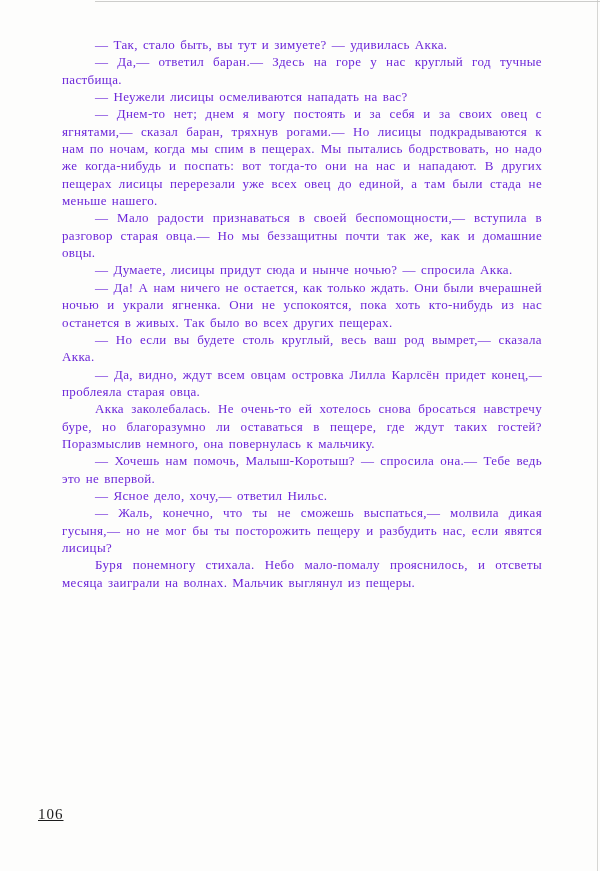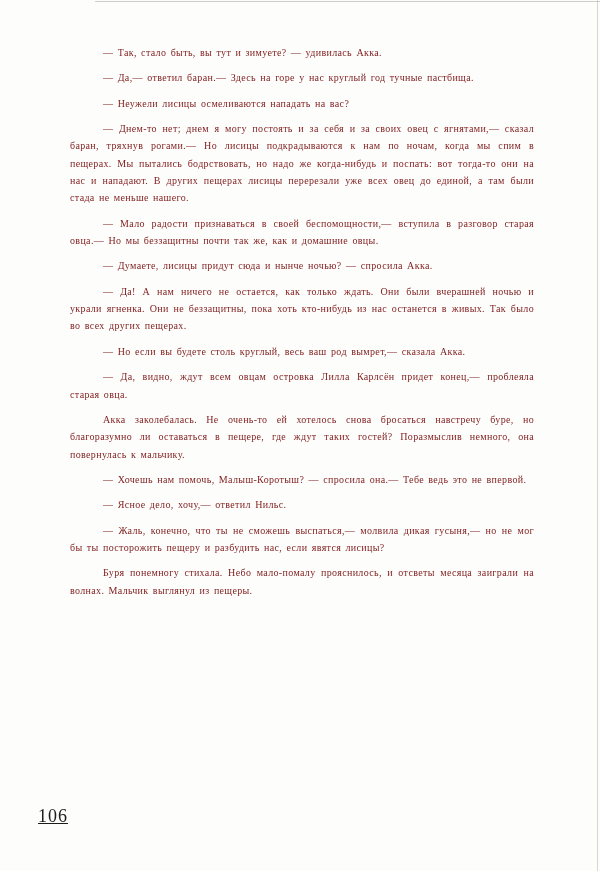--- a/index.html
+++ b/index.html
@@ -37,54 +37,54 @@
     right: 2px;
     width: 1px;
     height: 100%;
     background: #c4c4c2;
     opacity: 0.7;
   }
   .text-block {
     width: 100%;
   }
   .text-block .para {
-    margin: 8px;
+    margin: 0;
     text-indent: 33px;
     text-align: justify;
-    font-size: 10px;
+    font-size: 13px;
     line-height: 17.35px;
     letter-spacing: 0.35px;
     word-spacing: 1.5px;
-    color: #7f1d1d;
+    color: #6d28d9;
   }
   .page-number {
     position: absolute;
     left: 38px;
     top: 806px;
-    font-size: 18px;
+    font-size: 15px;
     letter-spacing: 1px;
     color: #1c1c1c;
     text-decoration: underline;
   }
 </style>
 </head>
 <body>
 
 <div class="page">
   <div class="scan-line-top"></div>
   <div class="scan-line-right"></div>
 
   <div class="text-block">
       <p class="para">— Так, стало быть, вы тут и зимуете? — удивилась Акка.</p>
       <p class="para">— Да,— ответил баран.— Здесь на горе у нас круглый год тучные пастбища.</p>
       <p class="para">— Неужели лисицы осмеливаются нападать на вас?</p>
       <p class="para">— Днем-то нет; днем я могу постоять и за себя и за своих овец с ягнятами,— сказал баран, тряхнув рогами.— Но лисицы подкрадываются к нам по ночам, когда мы спим в пещерах. Мы пытались бодрствовать, но надо же когда-нибудь и поспать: вот тогда-то они на нас и нападают. В других пещерах лисицы перерезали уже всех овец до единой, а там были стада не меньше нашего.</p>
       <p class="para">— Мало радости признаваться в своей беспомощности,— вступила в разговор старая овца.— Но мы беззащитны почти так же, как и домашние овцы.</p>
       <p class="para">— Думаете, лисицы придут сюда и нынче ночью? — спросила Акка.</p>
-      <p class="para">— Да! А нам ничего не остается, как только ждать. Они были вчерашней ночью и украли ягненка. Они не беззащитны, пока хоть кто-нибудь из нас останется в живых. Так было во всех других пещерах.</p>
+      <p class="para">— Да! А нам ничего не остается, как только ждать. Они были вчерашней ночью и украли ягненка. Они не успокоятся, пока хоть кто-нибудь из нас останется в живых. Так было во всех других пещерах.</p>
       <p class="para">— Но если вы будете столь круглый, весь ваш род вымрет,— сказала Акка.</p>
       <p class="para">— Да, видно, ждут всем овцам островка Лилла Карлсён придет конец,— проблеяла старая овца.</p>
       <p class="para">Акка заколебалась. Не очень-то ей хотелось снова бросаться навстречу буре, но благоразумно ли оставаться в пещере, где ждут таких гостей? Поразмыслив немного, она повернулась к мальчику.</p>
       <p class="para">— Хочешь нам помочь, Малыш-Коротыш? — спросила она.— Тебе ведь это не впервой.</p>
       <p class="para">— Ясное дело, хочу,— ответил Нильс.</p>
       <p class="para">— Жаль, конечно, что ты не сможешь выспаться,— молвила дикая гусыня,— но не мог бы ты посторожить пещеру и разбудить нас, если явятся лисицы?</p>
       <p class="para">Буря понемногу стихала. Небо мало-помалу прояснилось, и отсветы месяца заиграли на волнах. Мальчик выглянул из пещеры.</p>
     </div>
 
   <div class="page-number">106</div>

